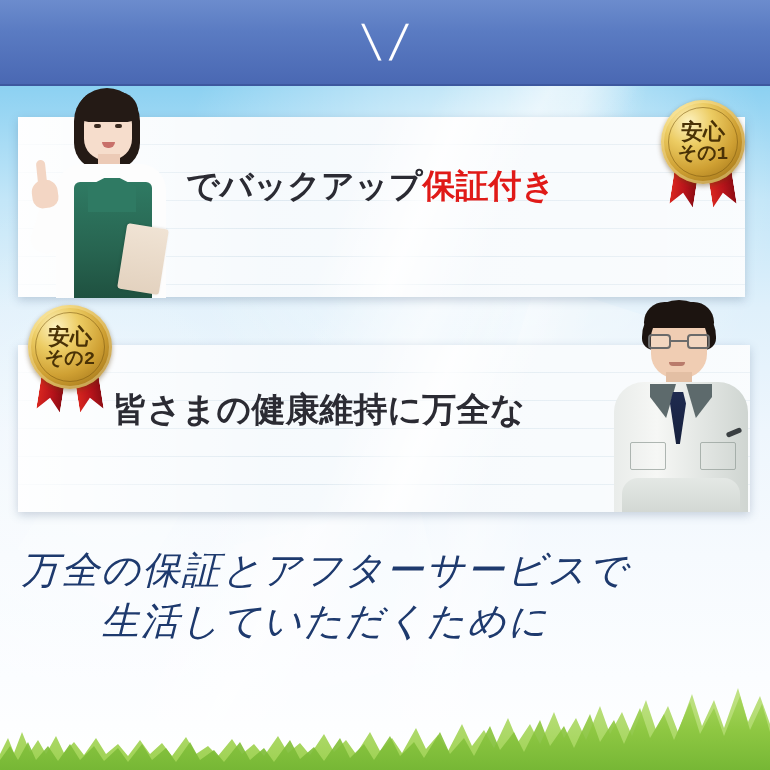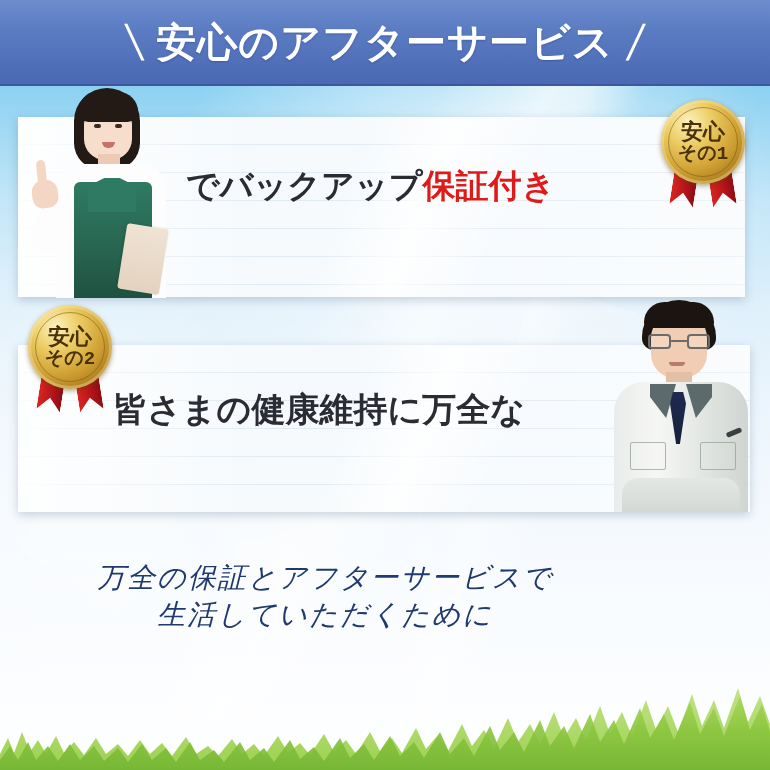--- a/index.html
+++ b/index.html
@@ -312,27 +312,27 @@
     border-radius: 16px 16px 0 0;
   }
   #person-man .sleeve-stripe {
     position: absolute; left: 120px; top: 130px; width: 16px; height: 5px;
     background: #3a3f42; border-radius: 3px; transform: rotate(-22deg);
   }
 
   
   #closing {
     position: absolute;
-    left: 0; top: 559px;
+    left: 0; top: 545px;
     width: 650px;
     z-index: 8;
     text-align: center;
     font-family: "Liberation Serif", "DejaVu Serif", serif;
     color: #1e3a6e;
-    font-size: 28px;
+    font-size: 38px;
     font-style: italic;
     font-weight: 400;
     line-height: 1.33;
     letter-spacing: 2px;
     text-shadow: 0 1px 1px rgba(255,255,255,.85);
   }
   #closing div { white-space: nowrap; }
 
   
   .grass {
@@ -349,21 +349,20 @@
 <div id="banner">
 
   <div class="bg-rays"></div>
   <div class="bg-poly poly-a"></div>
   <div class="bg-poly poly-b"></div>
   <div class="bg-poly poly-c"></div>
 
   <div class="header">
     <div class="header-inner">
       <span class="slash left">\</span>
-      <span class="header-title">安心のアフターサービス</span>
       <span class="slash right">/</span>
     </div>
   </div>
 
   <div class="panel" id="panel-1"></div>
 
   <div class="person" id="person-woman">
     <div class="hair-back"></div>
     <div class="face"></div>
     <div class="hair-front"></div>

